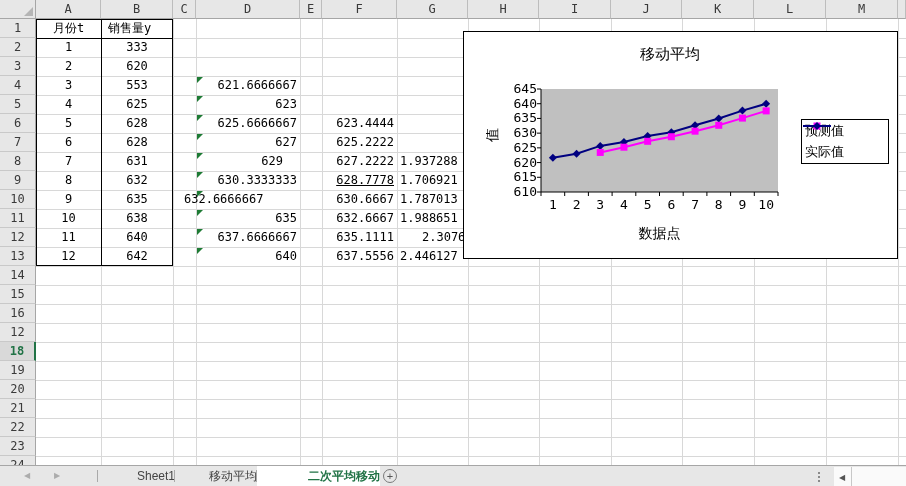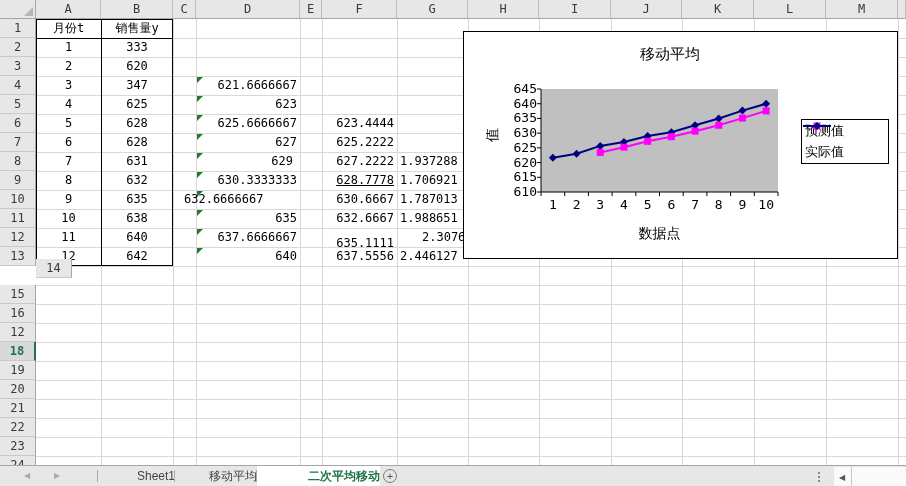--- a/index.html
+++ b/index.html
@@ -111,21 +111,21 @@
       <div class="rowhdr" style="top: 76px; height: 19px;">4</div>
       <div class="rowhdr" style="top: 95px; height: 19px;">5</div>
       <div class="rowhdr" style="top: 114px; height: 19px;">6</div>
       <div class="rowhdr" style="top: 133px; height: 19px;">7</div>
       <div class="rowhdr" style="top: 152px; height: 19px;">8</div>
       <div class="rowhdr" style="top: 171px; height: 19px;">9</div>
       <div class="rowhdr" style="top: 190px; height: 19px;">10</div>
       <div class="rowhdr" style="top: 209px; height: 19px;">11</div>
       <div class="rowhdr" style="top: 228px; height: 19px;">12</div>
       <div class="rowhdr" style="top: 247px; height: 19px;">13</div>
-      <div class="rowhdr" style="top: 259px; height: 19px; margin-left: 36px;">14</div>
+      <div class="rowhdr" style="top: 266px; height: 19px;">14</div>
       <div class="rowhdr" style="top: 285px; height: 19px;">15</div>
       <div class="rowhdr" style="top: 304px; height: 19px;">16</div>
       <div class="rowhdr" style="top: 323px; height: 19px;">12</div>
       <div class="rowhdr sel" style="top: 342px; height: 19px;">18</div>
       <div class="rowhdr" style="top: 361px; height: 19px;">19</div>
       <div class="rowhdr" style="top: 380px; height: 19px;">20</div>
       <div class="rowhdr" style="top: 399px; height: 19px;">21</div>
       <div class="rowhdr" style="top: 418px; height: 19px;">22</div>
       <div class="rowhdr" style="top: 437px; height: 19px;">23</div>
       <div class="rowhdr" style="top: 456px; height: 19px;">24</div>
@@ -161,72 +161,72 @@
       <div class="hline" style="top: 304px; left: 36px; width: 870px;"></div>
       <div class="hline" style="top: 323px; left: 36px; width: 870px;"></div>
       <div class="hline" style="top: 342px; left: 36px; width: 870px;"></div>
       <div class="hline" style="top: 361px; left: 36px; width: 870px;"></div>
       <div class="hline" style="top: 380px; left: 36px; width: 870px;"></div>
       <div class="hline" style="top: 399px; left: 36px; width: 870px;"></div>
       <div class="hline" style="top: 418px; left: 36px; width: 870px;"></div>
       <div class="hline" style="top: 437px; left: 36px; width: 870px;"></div>
       <div class="hline" style="top: 456px; left: 36px; width: 870px;"></div>
       <div class="cell" style="left: 37px; top: 19px; width: 63px; text-align: center; padding-right: 0px; padding-left: 0px;">月份t</div>
-      <div class="cell" style="left: 102px; top: 19px; width: 70px; text-align: center; padding-right: 0px; padding-left: 0px;">销售量y</div>
+      <div class="cell" style="left: 108px; top: 19px; width: 70px; padding-right: 0px; padding-left: 0px;">销售量y</div>
       <div class="cell" style="left: 37px; top: 38px; width: 63px; text-align: center; padding-right: 0px; padding-left: 0px;">1</div>
       <div class="cell" style="left: 37px; top: 57px; width: 63px; text-align: center; padding-right: 0px; padding-left: 0px;">2</div>
       <div class="cell" style="left: 37px; top: 76px; width: 63px; text-align: center; padding-right: 0px; padding-left: 0px;">3</div>
       <div class="cell" style="left: 37px; top: 95px; width: 63px; text-align: center; padding-right: 0px; padding-left: 0px;">4</div>
       <div class="cell" style="left: 37px; top: 114px; width: 63px; text-align: center; padding-right: 0px; padding-left: 0px;">5</div>
       <div class="cell" style="left: 37px; top: 133px; width: 63px; text-align: center; padding-right: 0px; padding-left: 0px;">6</div>
       <div class="cell" style="left: 37px; top: 152px; width: 63px; text-align: center; padding-right: 0px; padding-left: 0px;">7</div>
       <div class="cell" style="left: 37px; top: 171px; width: 63px; text-align: center; padding-right: 0px; padding-left: 0px;">8</div>
       <div class="cell" style="left: 37px; top: 190px; width: 63px; text-align: center; padding-right: 0px; padding-left: 0px;">9</div>
       <div class="cell" style="left: 37px; top: 209px; width: 63px; text-align: center; padding-right: 0px; padding-left: 0px;">10</div>
       <div class="cell" style="left: 37px; top: 228px; width: 63px; text-align: center; padding-right: 0px; padding-left: 0px;">11</div>
       <div class="cell" style="left: 37px; top: 247px; width: 63px; text-align: center; padding-right: 0px; padding-left: 0px;">12</div>
       <div class="cell" style="left: 102px; top: 38px; width: 70px; text-align: center; padding-right: 0px; padding-left: 0px;">333</div>
       <div class="cell" style="left: 102px; top: 57px; width: 70px; text-align: center; padding-right: 0px; padding-left: 0px;">620</div>
-      <div class="cell" style="left: 102px; top: 76px; width: 70px; text-align: center; padding-right: 0px; padding-left: 0px;">347</div>
+      <div class="cell" style="left: 102px; top: 76px; width: 70px; text-align: center; padding-right: 0px; padding-left: 0px;">553</div>
       <div class="cell" style="left: 102px; top: 95px; width: 70px; text-align: center; padding-right: 0px; padding-left: 0px;">625</div>
       <div class="cell" style="left: 102px; top: 114px; width: 70px; text-align: center; padding-right: 0px; padding-left: 0px;">628</div>
       <div class="cell" style="left: 102px; top: 133px; width: 70px; text-align: center; padding-right: 0px; padding-left: 0px;">628</div>
       <div class="cell" style="left: 102px; top: 152px; width: 70px; text-align: center; padding-right: 0px; padding-left: 0px;">631</div>
       <div class="cell" style="left: 102px; top: 171px; width: 70px; text-align: center; padding-right: 0px; padding-left: 0px;">632</div>
       <div class="cell" style="left: 102px; top: 190px; width: 70px; text-align: center; padding-right: 0px; padding-left: 0px;">635</div>
       <div class="cell" style="left: 102px; top: 209px; width: 70px; text-align: center; padding-right: 0px; padding-left: 0px;">638</div>
       <div class="cell" style="left: 102px; top: 228px; width: 70px; text-align: center; padding-right: 0px; padding-left: 0px;">640</div>
       <div class="cell" style="left: 102px; top: 247px; width: 70px; text-align: center; padding-right: 0px; padding-left: 0px;">642</div>
       <div class="cell" style="left: 197px; top: 76px; width: 102px; text-align: right; padding-right: 2px; padding-left: 0px;">621.6666667</div>
       <div class="err-tri" style="left: 197px; top: 77px;"></div>
       <div class="cell" style="left: 197px; top: 95px; width: 102px; text-align: right; padding-right: 2px; padding-left: 0px;">623</div>
       <div class="err-tri" style="left: 197px; top: 96px;"></div>
       <div class="cell" style="left: 197px; top: 114px; width: 102px; text-align: right; padding-right: 2px; padding-left: 0px;">625.6666667</div>
       <div class="err-tri" style="left: 197px; top: 115px;"></div>
       <div class="cell" style="left: 197px; top: 133px; width: 102px; text-align: right; padding-right: 2px; padding-left: 0px;">627</div>
       <div class="err-tri" style="left: 197px; top: 134px;"></div>
-      <div class="cell" style="left: 197px; top: 152px; width: 102px; text-align: right; padding-right: 6px; padding-left: 0px;">629</div>
+      <div class="cell" style="left: 197px; top: 152px; width: 102px; text-align: right; padding-right: 16px; padding-left: 0px;">629</div>
       <div class="err-tri" style="left: 197px; top: 153px;"></div>
       <div class="cell" style="left: 197px; top: 171px; width: 102px; text-align: right; padding-right: 2px; padding-left: 0px;">630.3333333</div>
       <div class="err-tri" style="left: 197px; top: 172px;"></div>
       <div class="cell" style="left: 184px; top: 190px; width: 102px; text-align: left; padding-right: 4px; padding-left: 0px;">632.6666667</div>
       <div class="err-tri" style="left: 197px; top: 191px;"></div>
       <div class="cell" style="left: 197px; top: 209px; width: 102px; text-align: right; padding-right: 2px; padding-left: 0px;">635</div>
       <div class="err-tri" style="left: 197px; top: 210px;"></div>
       <div class="cell" style="left: 197px; top: 228px; width: 102px; text-align: right; padding-right: 2px; padding-left: 0px;">637.6666667</div>
       <div class="err-tri" style="left: 197px; top: 229px;"></div>
       <div class="cell" style="left: 197px; top: 247px; width: 102px; text-align: right; padding-right: 2px; padding-left: 0px;">640</div>
       <div class="err-tri" style="left: 197px; top: 248px;"></div>
       <div class="cell" style="left: 323px; top: 114px; width: 73px; text-align: right; padding-right: 2px; padding-left: 0px;">623.4444</div>
       <div class="cell" style="left: 323px; top: 133px; width: 73px; text-align: right; padding-right: 2px; padding-left: 0px;">625.2222</div>
       <div class="cell" style="left: 323px; top: 152px; width: 73px; text-align: right; padding-right: 2px; padding-left: 0px;">627.2222</div>
       <div class="cell" style="left: 323px; top: 171px; width: 73px; text-align: right; padding-right: 2px; padding-left: 0px; text-decoration: underline;">628.7778</div>
       <div class="cell" style="left: 323px; top: 190px; width: 73px; text-align: right; padding-right: 2px; padding-left: 0px;">630.6667</div>
       <div class="cell" style="left: 323px; top: 209px; width: 73px; text-align: right; padding-right: 2px; padding-left: 0px;">632.6667</div>
-      <div class="cell" style="left: 323px; top: 228px; width: 73px; text-align: right; padding-right: 2px; padding-left: 0px; margin-top: 6px;">635.1111</div>
+      <div class="cell" style="left: 323px; top: 228px; width: 73px; text-align: right; padding-right: 2px; padding-left: 0px;">635.1111</div>
       <div class="cell" style="left: 323px; top: 247px; width: 73px; text-align: right; padding-right: 2px; padding-left: 0px;">637.5556</div>
       <div class="cell" style="left: 398px; top: 152px; width: 69px; text-align: left; padding-right: 0px; padding-left: 2px;">1.937288</div>
       <div class="cell" style="left: 398px; top: 171px; width: 69px; text-align: left; padding-right: 0px; padding-left: 2px;">1.706921</div>
       <div class="cell" style="left: 398px; top: 190px; width: 69px; text-align: left; padding-right: 0px; padding-left: 2px;">1.787013</div>
       <div class="cell" style="left: 398px; top: 209px; width: 69px; text-align: left; padding-right: 0px; padding-left: 2px;">1.988651</div>
       <div class="cell" style="left: 398px; top: 228px; width: 69px; text-align: left; padding-right: 0px; padding-left: 2px; margin-left: 22px;">2.307618</div>
       <div class="cell" style="left: 398px; top: 247px; width: 69px; text-align: left; padding-right: 0px; padding-left: 2px;">2.446127</div>
       <div class="tbl-outline" style="left: 36px; top: 19px; width: 137px; height: 247px;"></div>
       <div class="blk" style="left: 101px; top: 19px; width: 1px; height: 247px;"></div>
       <div class="blk" style="left: 36px; top: 38px; width: 137px; height: 1px;"></div>

